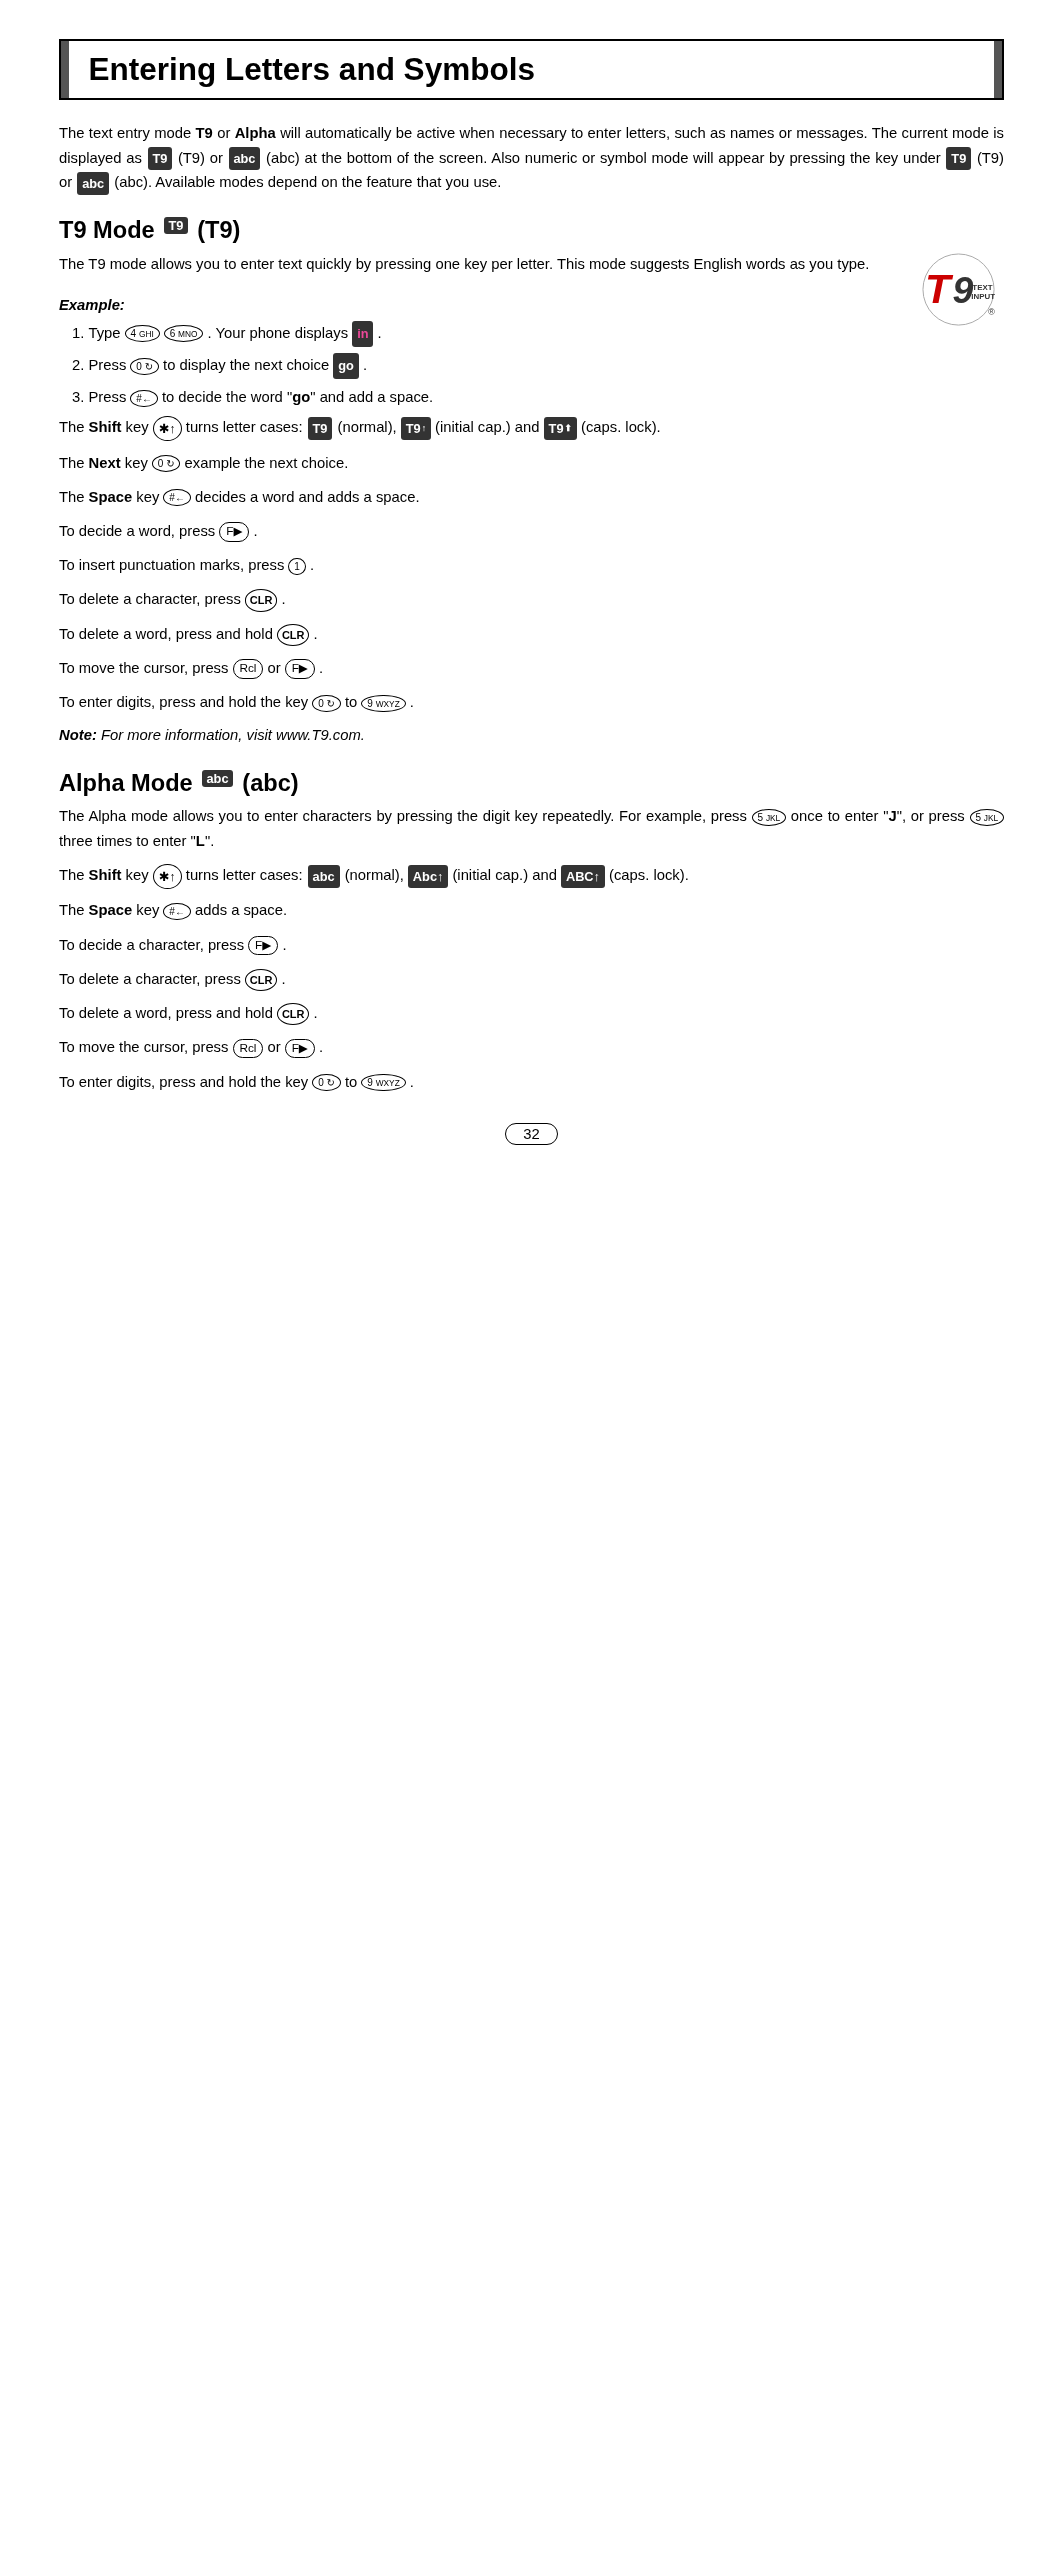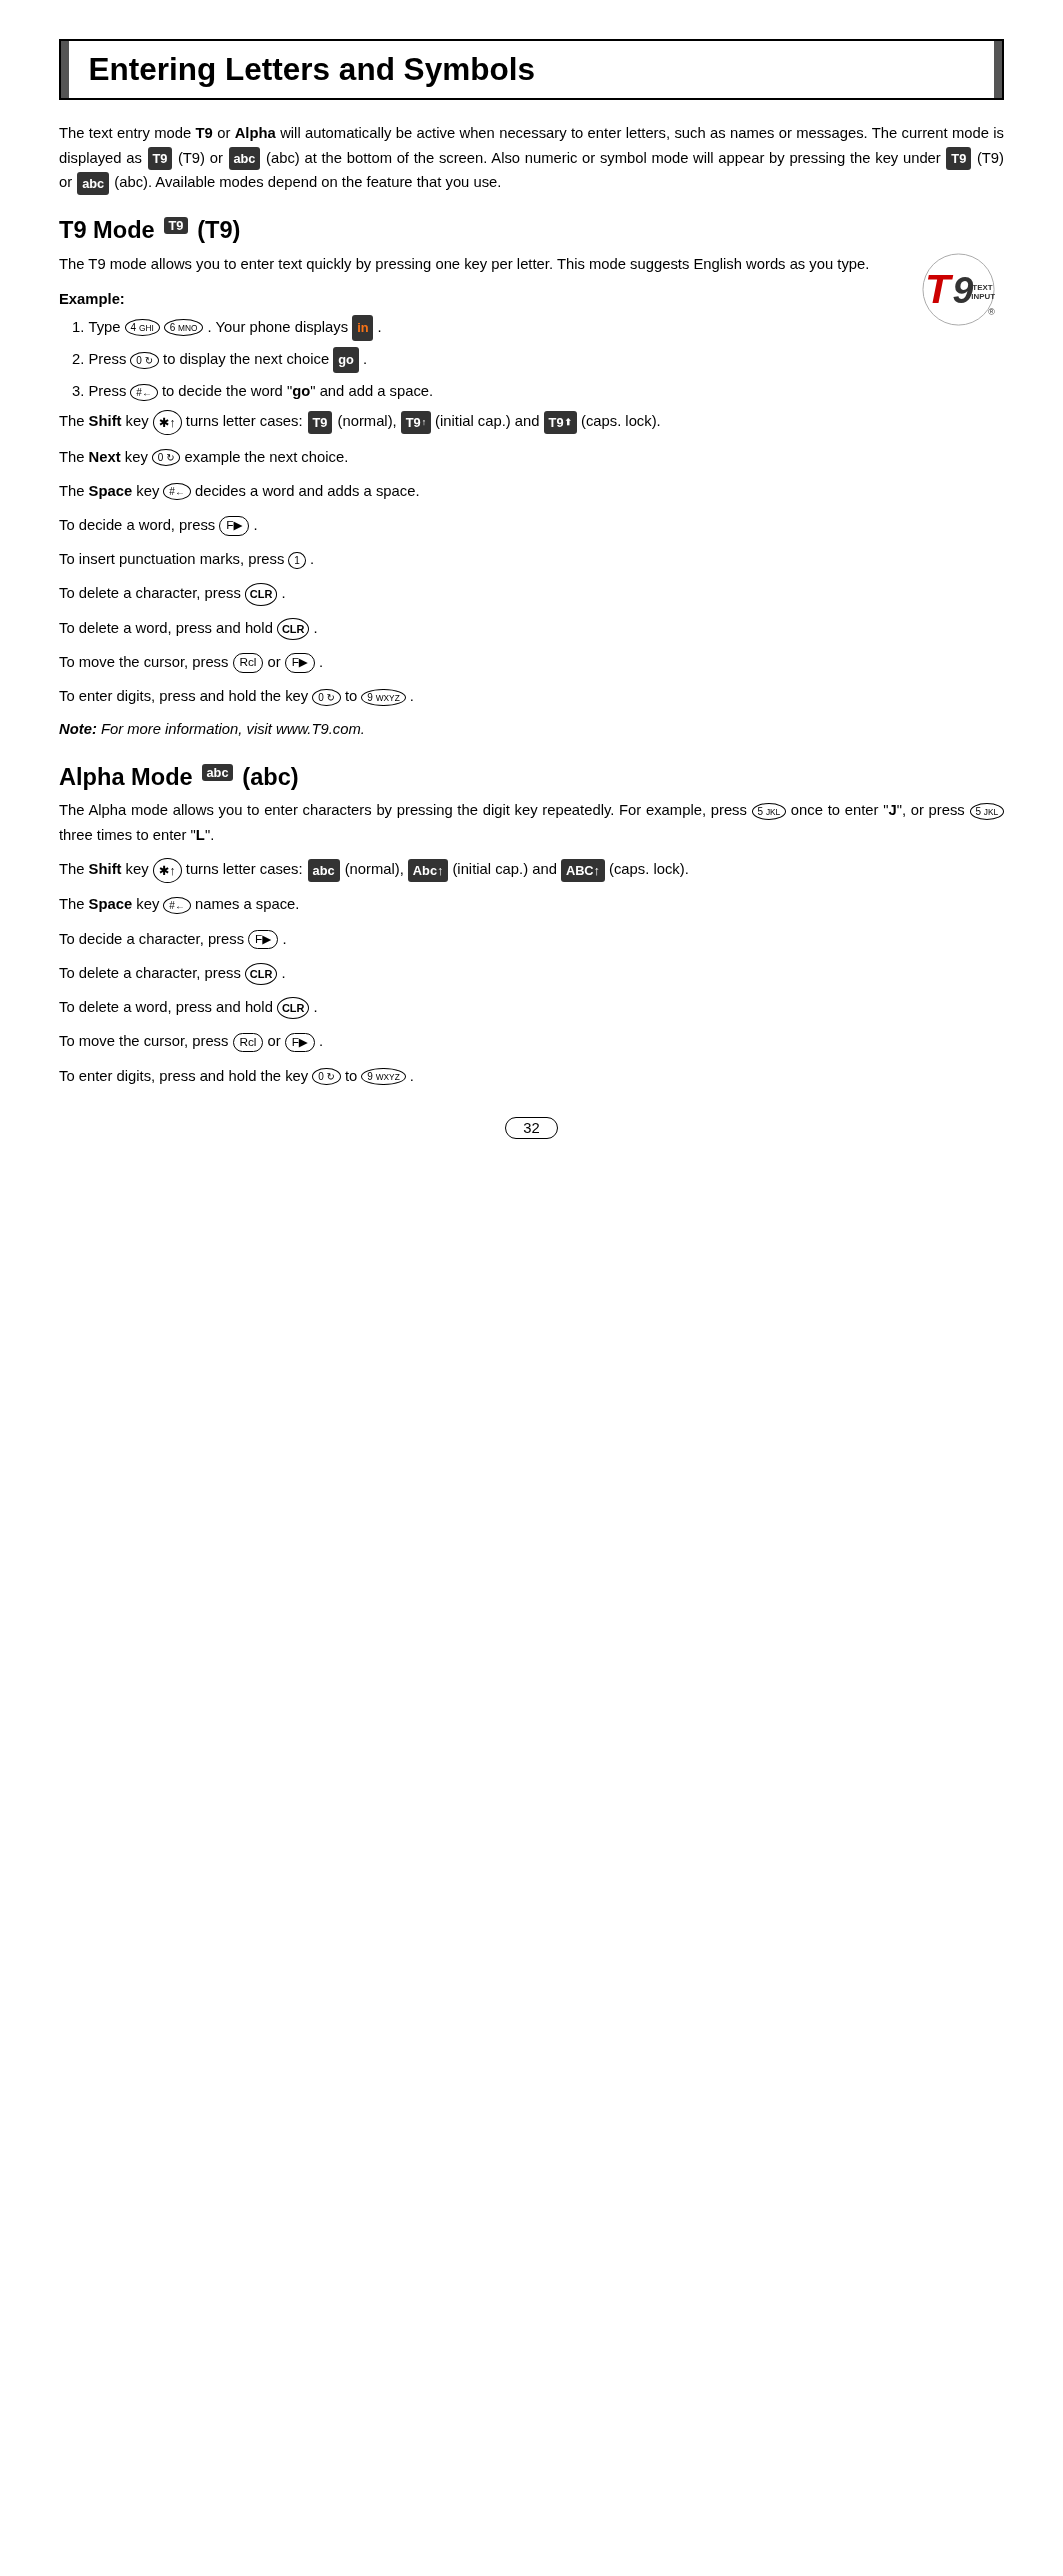--- a/index.html
+++ b/index.html
@@ -52,21 +52,21 @@
       font-weight: bold;
       font-size: 12.8px;
       padding: 1px 4.9px;
       border-radius: 3px;
       vertical-align: middle;
       margin: 0 1px;
     }
     .badge-in {
       display: inline-block;
       background: #333;
-      color: #f97316;
+      color: #ec4899;
       font-weight: bold;
       font-size: 12.8px;
       padding: 1px 4.9px;
       border-radius: 3px;
       vertical-align: middle;
     }
     .badge-go {
       display: inline-block;
       background: #333;
       color: #fff;
@@ -137,22 +137,23 @@
       border: 1.5px solid #000;
       border-radius: 50%;
       padding: 1px 4.9px;
       font-size: 12.8px;
       vertical-align: middle;
     }
 
     
     .example-label {
       font-weight: bold;
-      margin-top: 15px;
+      margin-top: 21px;
       margin-bottom: 5.9px;
+      font-style: italic;
     }
     .example-list {
       padding-left: 29.5px;
       line-height: 1.9;
     }
     .example-list li {
       margin-bottom: 3.9px;
       text-align: justify;
     }
 
@@ -373,21 +374,21 @@
   <span> (normal), </span>
   <span class="abc-badge-special" style="background:#333;color:#fff;padding:1px 4.9px;border-radius:3px;font-size:12.8px;font-weight:bold;">Abc↑</span>
   <span> (initial cap.) and </span>
   <span class="abc-badge-special" style="background:#333;color:#fff;padding:1px 4.9px;border-radius:3px;font-size:12.8px;font-weight:bold;">ABC↑</span>
   <span> (caps. lock).</span>
 </p>
 
 <p class="body-text">
   <span>The <strong>Space</strong> key </span>
   <span class="key-btn">#←</span>
-  <span> names a space.</span>
+  <span> adds a space.</span>
 </p>
 
 <p class="body-text">
   <span>To decide a character, press </span>
   <span class="key-btn-round">F▶</span>
   <span>.</span>
 </p>
 
 <p class="body-text">
   <span>To delete a character, press </span>

